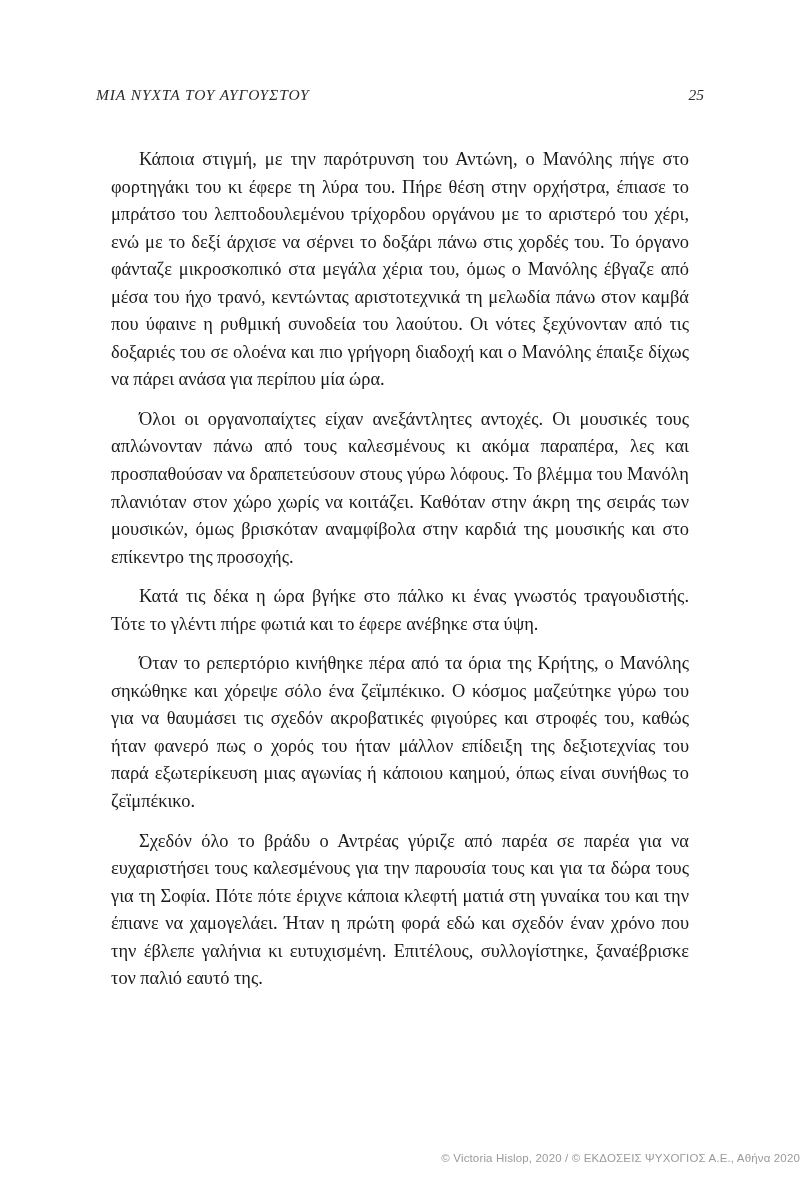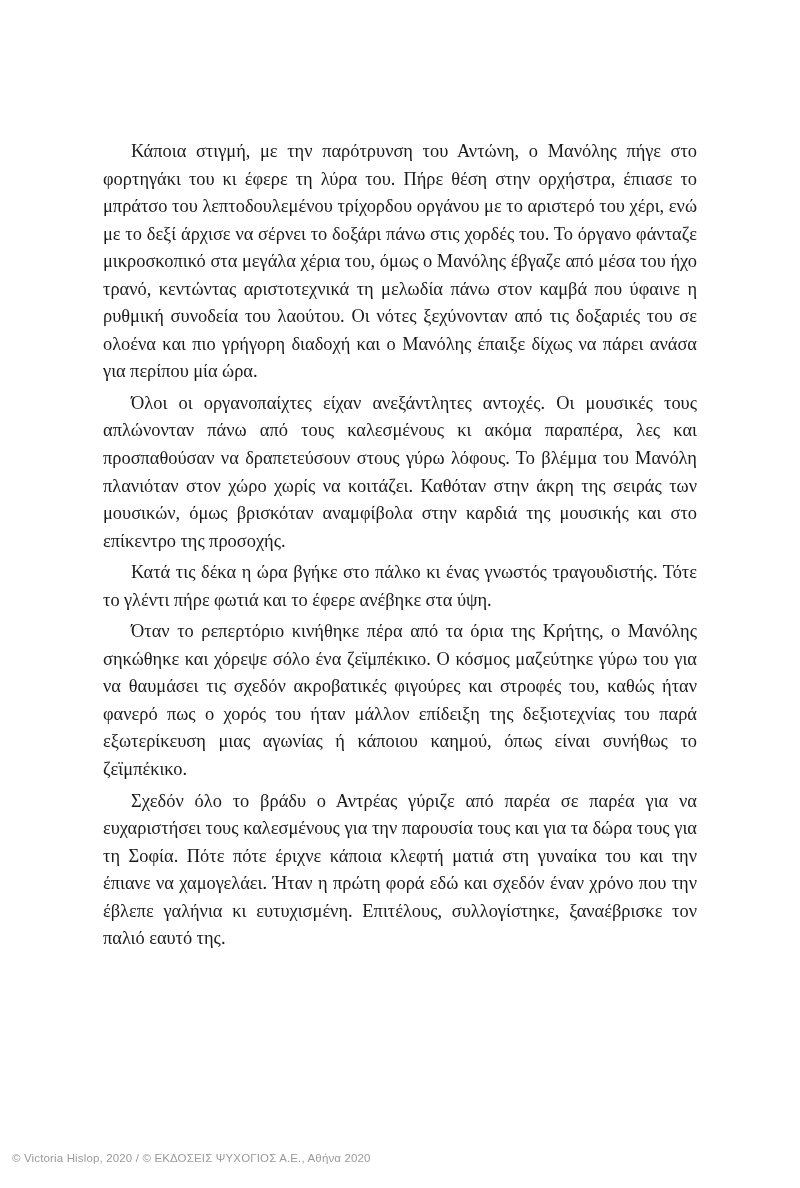--- a/index.html
+++ b/index.html
@@ -47,54 +47,58 @@
   }
 
   
   .textblock {
     position: absolute;
     left: 99px;
     top: 134px;
     width: 602px;
   }
   .textblock p {
-    margin: 4px;
+    margin: 12px;
     text-align: justify;
     text-justify: inter-word;
     font-size: 18.4px;
     line-height: 27.55px;
     text-indent: 28px;
     hyphens: manual;
     word-spacing: -0.2px;
   }
   .textblock p:last-child {
     margin-bottom: 0;
   }
 
   
   .footer {
     position: absolute;
     left: 12px;
     right: 0;
     top: 1148px;
-    text-align: left;
+    text-align: right;
   }
   .footer-copyright {
     font-family: "Liberation Sans", "DejaVu Sans", sans-serif;
     font-size: 11.5px;
     color: #9a9a9a;
     letter-spacing: 0.15px;
     white-space: nowrap;
   }
 </style>
 </head>
 <body>
 
 <div class="page">
 
+  <div class="running-head">
+    <span class="running-head-title">ΜΙΑ ΝΥΧΤΑ ΤΟΥ ΑΥΓΟΥΣΤΟΥ</span>
+    <span class="running-head-folio">25</span>
+  </div>
 
   <div class="textblock">
     <p>Κάποια στιγμή, με την παρότρυνση του Αντώνη, ο Μανόλης πήγε στο φορτηγάκι του κι έφερε τη λύρα του. Πήρε θέση στην ορχήστρα, έπιασε το μπράτσο του λεπτοδουλεμένου τρίχορδου οργάνου με το αριστερό του χέρι, ενώ με το δεξί άρχισε να σέρνει το δοξάρι πάνω στις χορδές του. Το όργανο φάνταζε μικροσκοπικό στα μεγάλα χέρια του, όμως ο Μανόλης έβγαζε από μέσα του ήχο τρανό, κεντώντας αριστοτεχνικά τη μελωδία πάνω στον καμβά που ύφαινε η ρυθμική συνοδεία του λαούτου. Οι νότες ξεχύνονταν από τις δοξαριές του σε ολοένα και πιο γρήγορη διαδοχή και ο Μανόλης έπαιξε δίχως να πάρει ανάσα για περίπου μία ώρα.</p>
     <p>Όλοι οι οργανοπαίχτες είχαν ανεξάντλητες αντοχές. Οι μουσικές τους απλώνονταν πάνω από τους καλεσμένους κι ακόμα παραπέρα, λες και προσπαθούσαν να δραπετεύσουν στους γύρω λόφους. Το βλέμμα του Μανόλη πλανιόταν στον χώρο χωρίς να κοιτάζει. Καθόταν στην άκρη της σειράς των μουσικών, όμως βρισκόταν αναμφίβολα στην καρδιά της μουσικής και στο επίκεντρο της προσοχής.</p>
     <p>Κατά τις δέκα η ώρα βγήκε στο πάλκο κι ένας γνωστός τραγουδιστής. Τότε το γλέντι πήρε φωτιά και το έφερε ανέβηκε στα ύψη.</p>
     <p>Όταν το ρεπερτόριο κινήθηκε πέρα από τα όρια της Κρήτης, ο Μανόλης σηκώθηκε και χόρεψε σόλο ένα ζεϊμπέκικο. Ο κόσμος μαζεύτηκε γύρω του για να θαυμάσει τις σχεδόν ακροβατικές φιγούρες και στροφές του, καθώς ήταν φανερό πως ο χορός του ήταν μάλλον επίδειξη της δεξιοτεχνίας του παρά εξωτερίκευση μιας αγωνίας ή κάποιου καημού, όπως είναι συνήθως το ζεϊμπέκικο.</p>
     <p>Σχεδόν όλο το βράδυ ο Αντρέας γύριζε από παρέα σε παρέα για να ευχαριστήσει τους καλεσμένους για την παρουσία τους και για τα δώρα τους για τη Σοφία. Πότε πότε έριχνε κάποια κλεφτή ματιά στη γυναίκα του και την έπιανε να χαμογελάει. Ήταν η πρώτη φορά εδώ και σχεδόν έναν χρόνο που την έβλεπε γαλήνια κι ευτυχισμένη. Επιτέλους, συλλογίστηκε, ξαναέβρισκε τον παλιό εαυτό της.</p>
   </div>
 
   <div class="footer">

